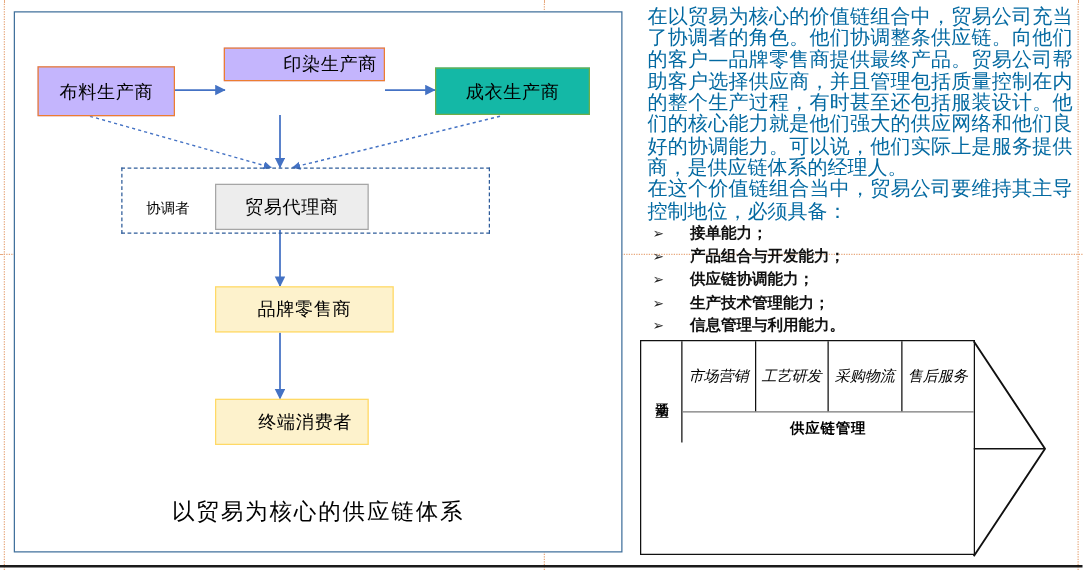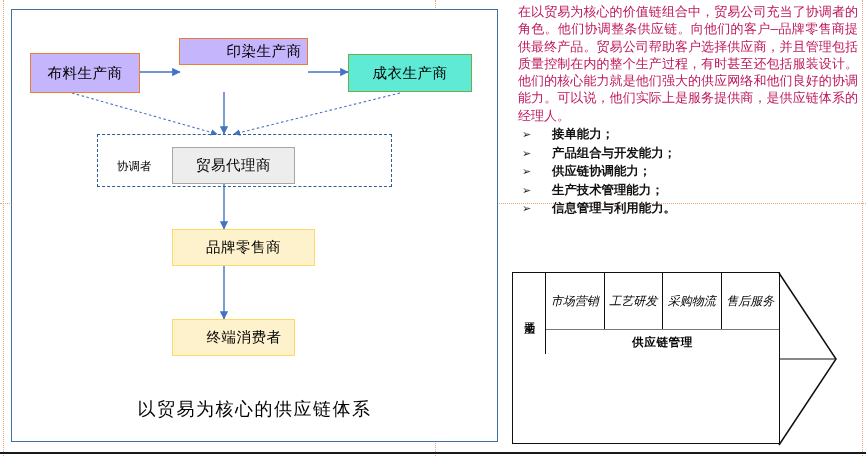--- a/index.html
+++ b/index.html
@@ -47,21 +47,21 @@
     font-size: 14.5px;
     letter-spacing: 0.5px;
     white-space: nowrap;
     color: #000;
   }
   .node-orange {
     background: #c4b5fd;
     border: 1.5px solid #ED7D31;
   }
   .node-green {
-    background: #5eead4;
+    background: #14b8a6;
     border: 1.5px solid #70AD47;
   }
   .node-yellow {
     background: #FDF2CC;
     border: 1.5px solid #FFD966;
   }
   .node-gray {
     background: #EDEDED;
     border: 1.2px solid #A6A6A6;
   }
@@ -88,26 +88,25 @@
   }
 
   
   #right-col {
     position: absolute;
     left: 518px; top: 4px;
     width: 340px;
   }
   #body-text p {
     margin: 0;
-    font-size: 13px;
+    font-size: 16px;
     line-height: 17.3px;
     text-align: justify;
     text-justify: inter-ideograph;
-    color: #be185d;
-    font-family: Liberation Mono, monospace;
+    color: #0369a1;
   }
   #bullet-list {
     margin: 0; padding: 0; list-style: none;
   }
   #bullet-list li {
     font-size: 12.4px;
     line-height: 17.6px;
     font-weight: bold;
     color: #111;
     display: flex;
@@ -286,20 +285,21 @@
   <div class="node node-yellow" style="left:160px; top:309px; width:123px; height:37px;padding-left:21px;">
     <span>终端消费者</span>
   </div>
 
   <div id="caption" style="top:387px;">以贸易为核心的供应链体系</div>
 </div>
 
 <div id="right-col">
   <div id="body-text">
     <p>在以贸易为核心的价值链组合中，贸易公司充当了协调者的角色。他们协调整条供应链。向他们的客户—品牌零售商提供最终产品。贸易公司帮助客户选择供应商，并且管理包括质量控制在内的整个生产过程，有时甚至还包括服装设计。他们的核心能力就是他们强大的供应网络和他们良好的协调能力。可以说，他们实际上是服务提供商，是供应链体系的经理人。</p>
+    <p>在这个价值链组合当中，贸易公司要维持其主导控制地位，必须具备：</p>
   </div>
 
   <ul id="bullet-list">
     <li>
       <span class="bullet-mark">➢</span>
       <span>接单能力；</span>
     </li>
     <li>
       <span class="bullet-mark">➢</span>
       <span>产品组合与开发能力；</span>

